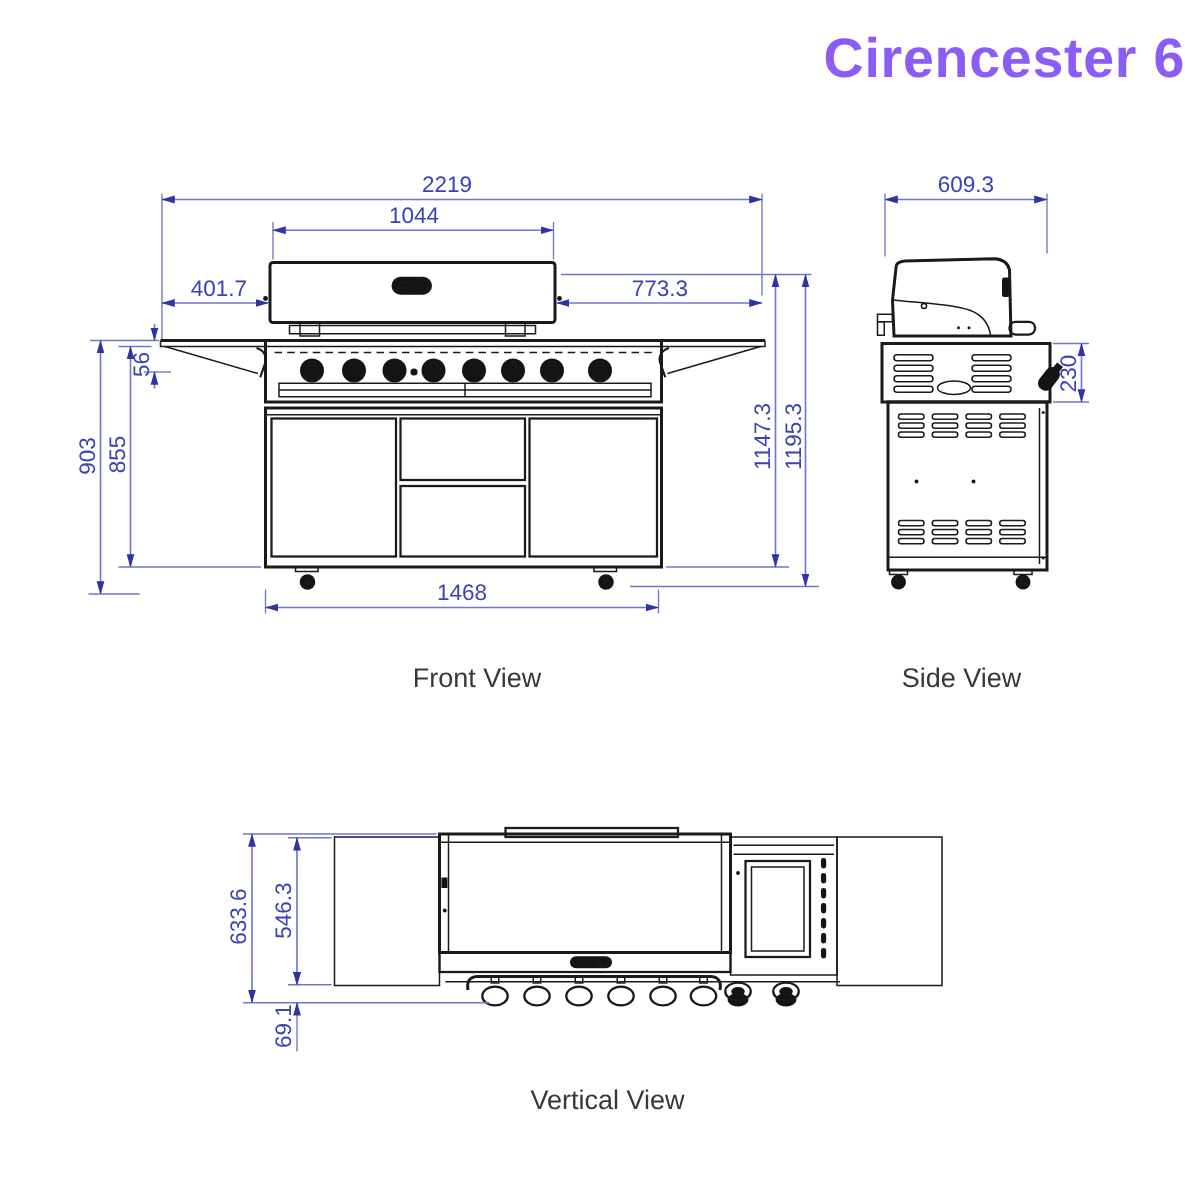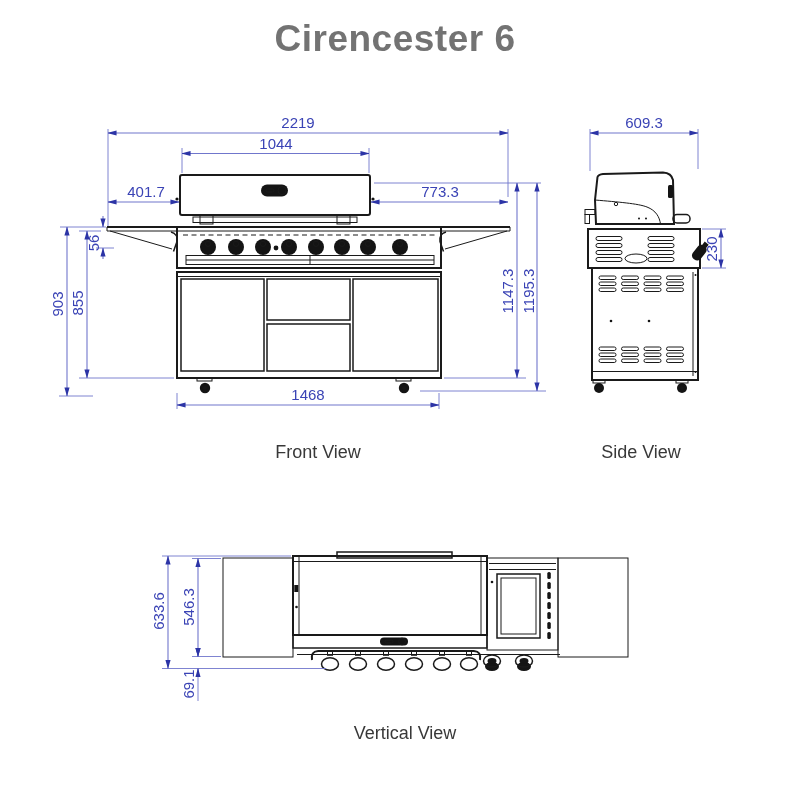--- a/index.html
+++ b/index.html
@@ -1,19 +1,19 @@
 <!DOCTYPE html>
 <html><head>
 <meta charset="utf-8">
 <style>
   html,body{margin:0;padding:0;background:#fff;}
   .stage{position:relative;width:790px;height:787px;background:#ffffff;overflow:hidden;
          font-family:"Liberation Sans", sans-serif;}
-  .title{position:absolute;left:0;right:0;top:18px;text-align:center;
-         font-size:37px;font-weight:bold;color:#737373;letter-spacing:.5px;}
+  .title{position:absolute;left:0;right:0;top:18px;text-align:right;
+         font-size:37px;font-weight:bold;color:#8b5cf6;letter-spacing:.5px;}
   svg{position:absolute;left:0;top:0;}
   
   .ink path,.ink line,.ink rect,.ink circle,.ink ellipse{stroke:#1a1a1a;fill:none;stroke-width:1;}
   .ink .s2{stroke-width:2;}
   .ink .s15{stroke-width:1.5;}
   .ink .fill{fill:#141414;stroke:none;}
   
   .dims line,.dims path{stroke:#7076cc;stroke-width:1.1;fill:none;}
   .dims .ext{stroke-width:0.9;}
   .dims text{fill:#3a43b5;font-size:15px;font-family:"Liberation Sans",sans-serif;text-anchor:middle;}

